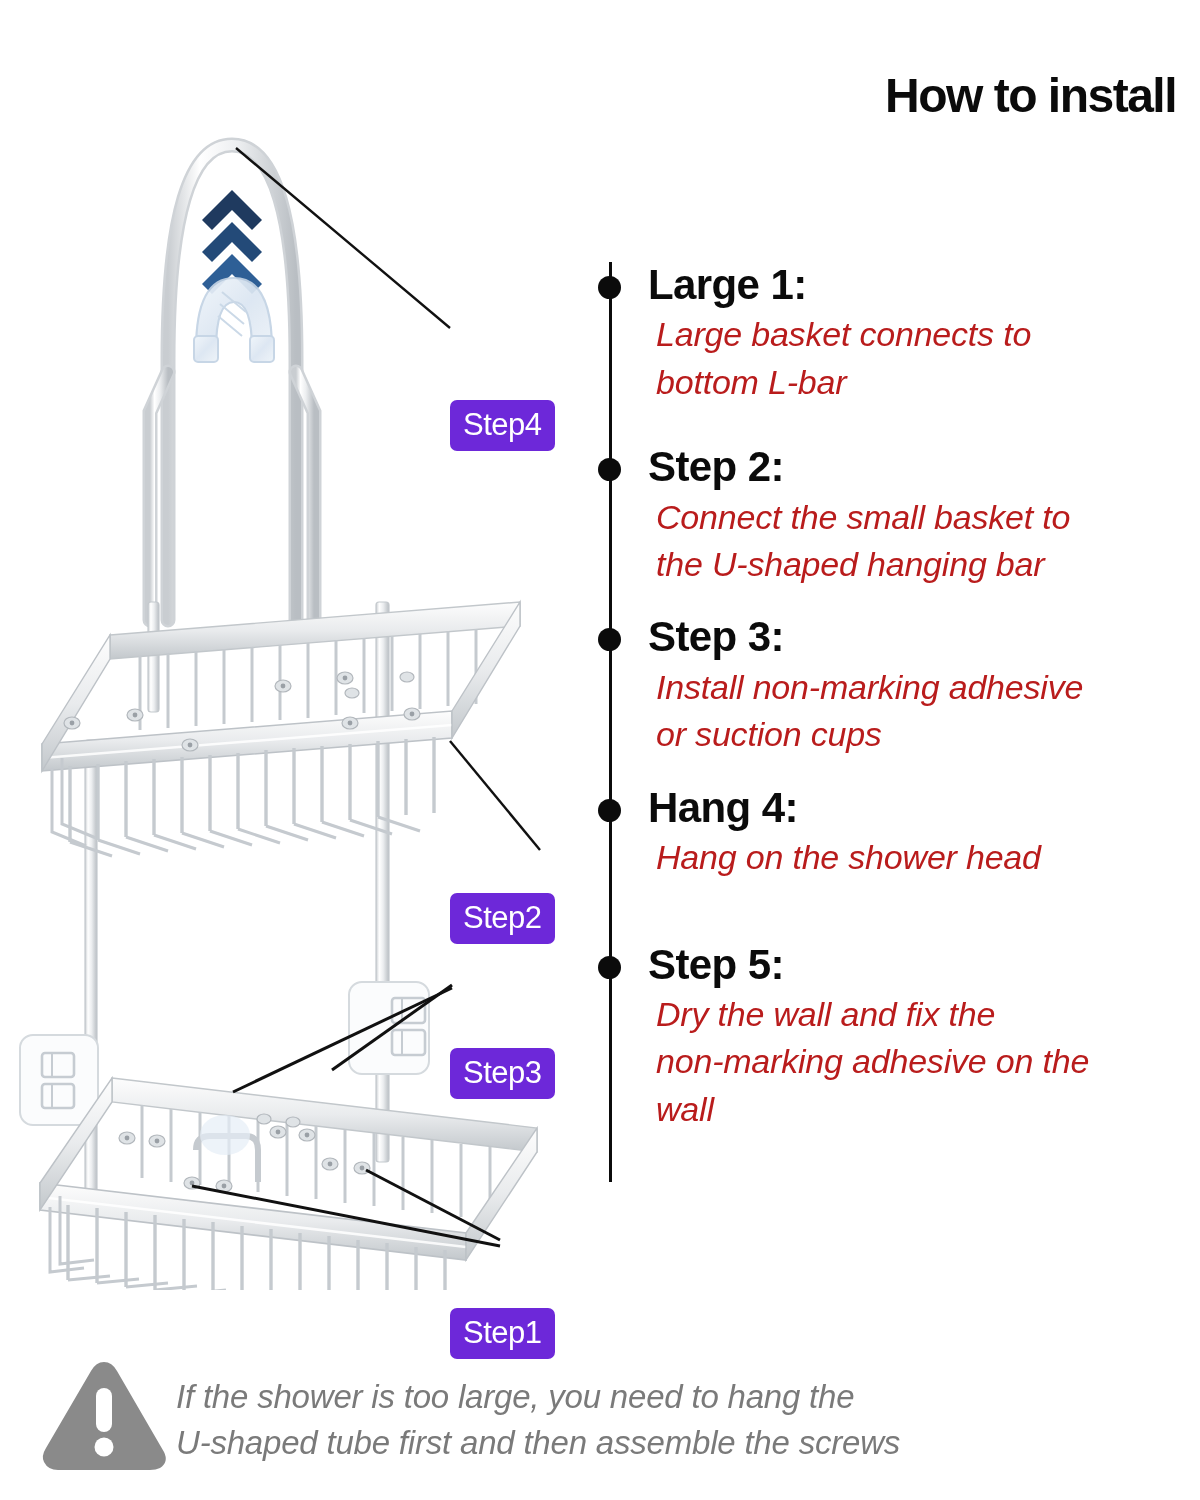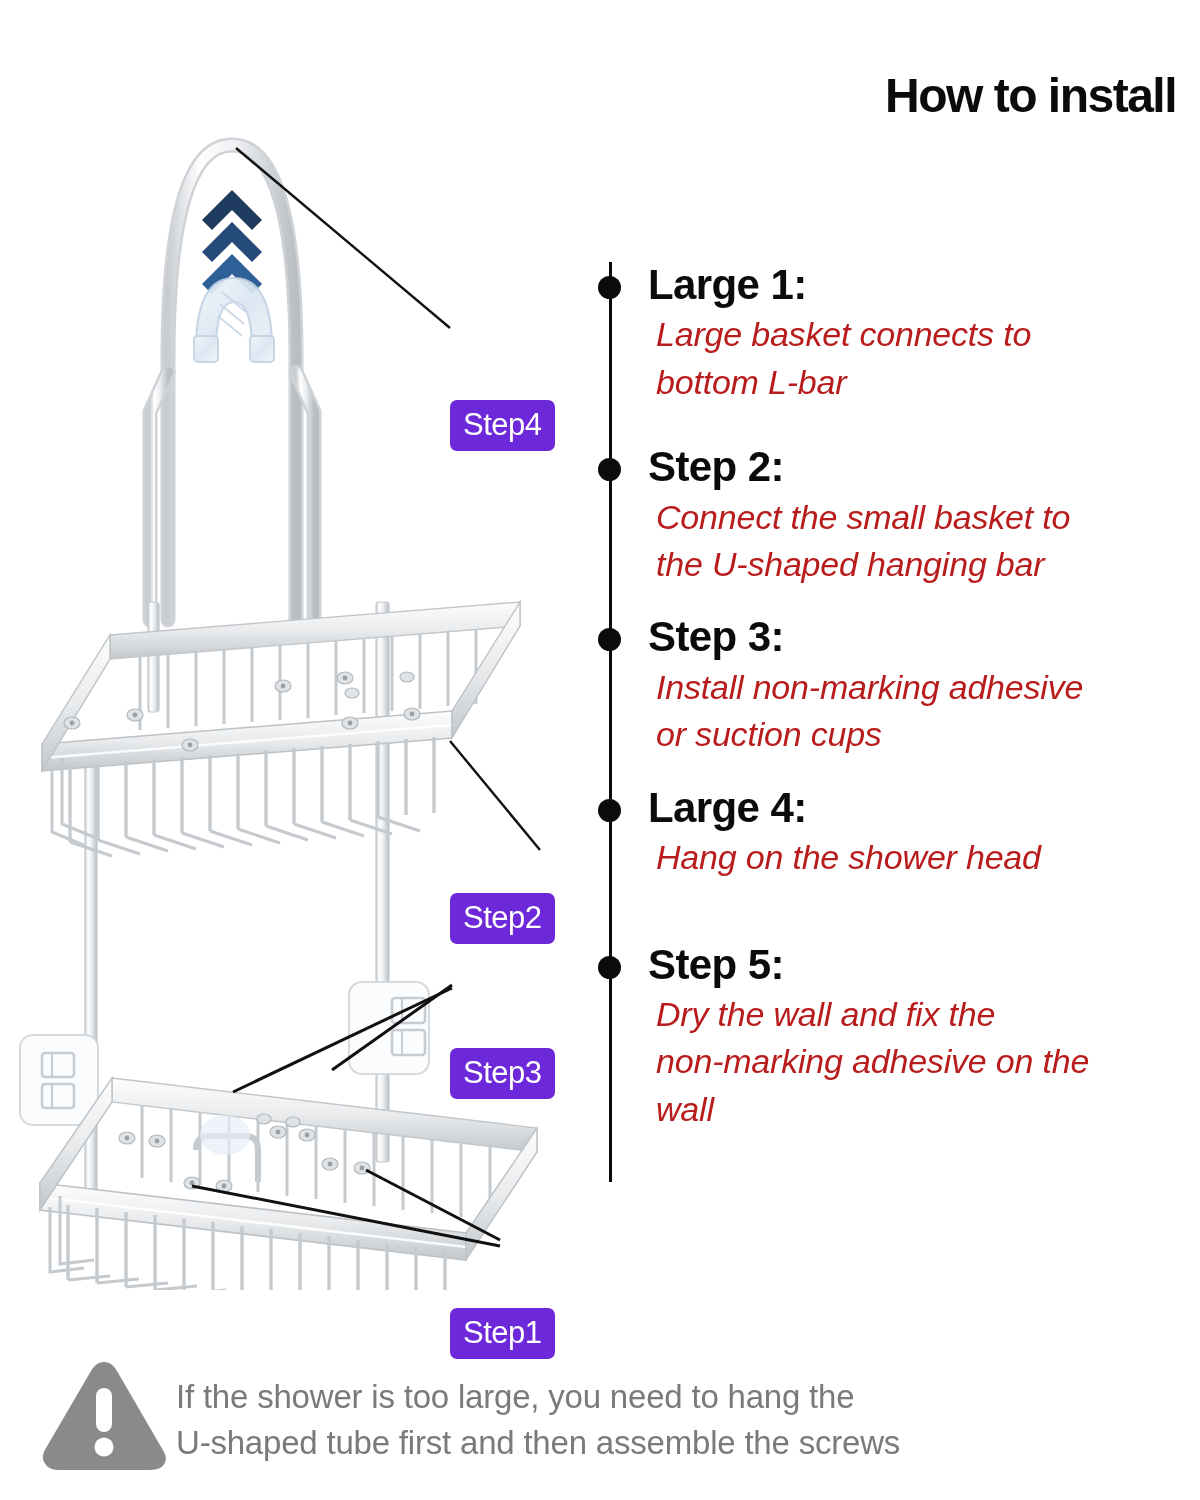--- a/index.html
+++ b/index.html
@@ -122,21 +122,21 @@
     padding-top: 4px;
   }
   #warning-text {
     flex: 1 1 auto;
     font-size: 33px;
     color: #7a7a7a;
     line-height: 1.40;
     letter-spacing: -0.2px;
     padding-top: 22px;
   }
-  #warning-text span { display: block; }
+  #warning-text span { display: block; font-style: italic; }
 </style>
 </head>
 <body>
 
 <div id="page-title">How to install</div>
 
 <div id="diagram">
   <svg width="600" height="1200" viewBox="0 0 600 1200">
     <defs>
       <linearGradient id="gMetalV" x1="0" y1="0" x2="1" y2="0">
@@ -435,21 +435,21 @@
   <div class="step-item">
     <span class="step-bullet"></span>
     <div class="step-heading">Step 3:</div>
     <div class="step-desc">Install non-marking adhesive</div>
     <div class="step-desc">or suction cups</div>
   </div>
   <div class="step-gap-md"></div>
 
   <div class="step-item">
     <span class="step-bullet"></span>
-    <div class="step-heading">Large 4:</div>
+    <div class="step-heading">Hang 4:</div>
     <div class="step-desc">Hang on the shower head</div>
   </div>
   <div class="step-gap-xl"></div>
 
   <div class="step-item">
     <span class="step-bullet"></span>
     <div class="step-heading">Step 5:</div>
     <div class="step-desc">Dry the wall and fix the</div>
     <div class="step-desc">non-marking adhesive on the</div>
     <div class="step-desc">wall</div>

